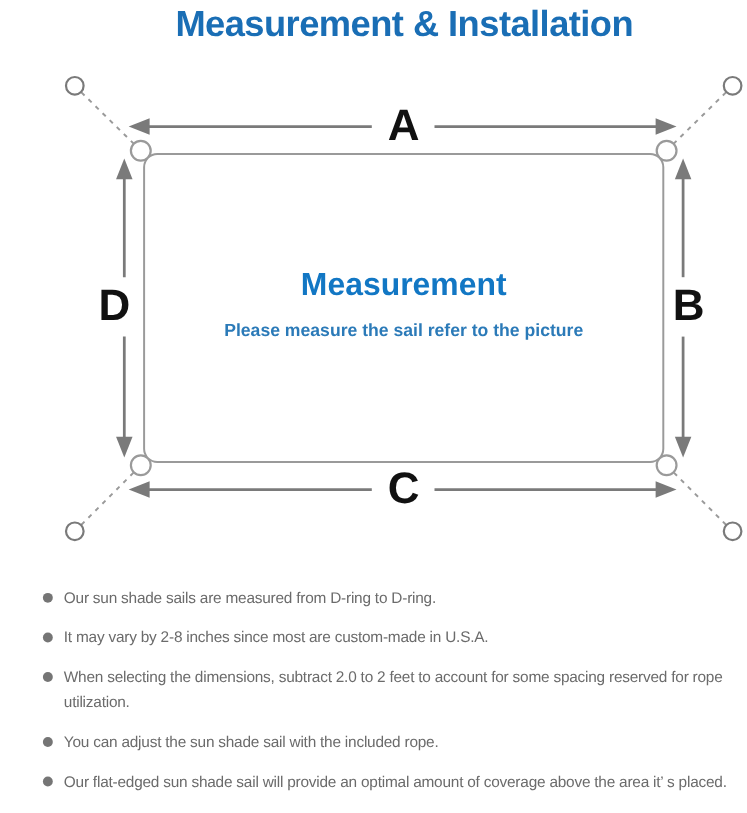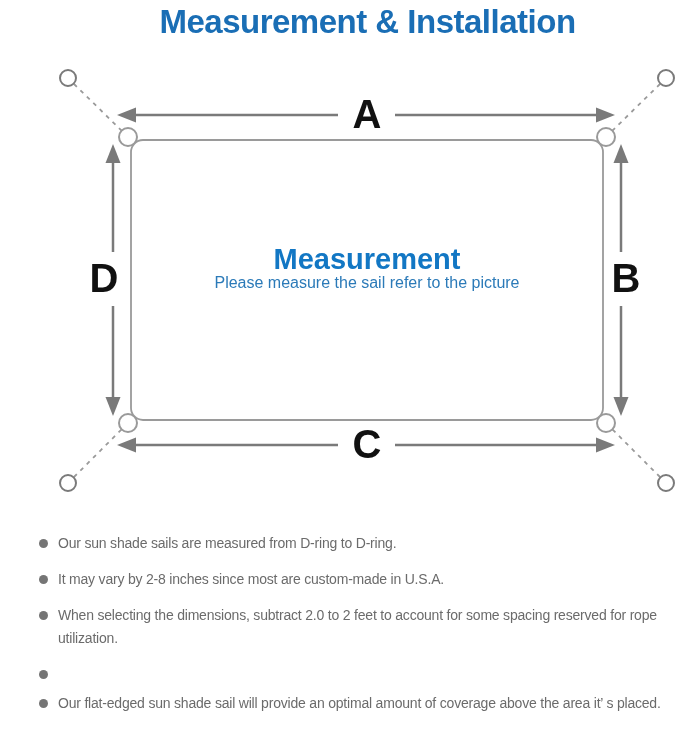--- a/index.html
+++ b/index.html
@@ -18,21 +18,21 @@
   .anchor{fill:#ffffff;stroke:var(--arrow_gray);stroke-width:2;}
   .dash{stroke:var(--line_gray);stroke-width:1.8;stroke-dasharray:4 5;fill:none;}
   .arrow-line{stroke:var(--arrow_gray);stroke-width:2.5;fill:none;}
   .arrow-head{fill:var(--arrow_gray);stroke:none;}
   .dim-label{
     position:absolute;transform:translate(-50%,-50%);
     font-size:40px;font-weight:bold;color:var(--label_black);line-height:1;
   }
   .center-text{position:absolute;left:103px;width:472px;text-align:center;}
   .center-heading{top:243px;font-size:29px;font-weight:bold;color:var(--heading_blue);}
-  .center-sub{top:274px;font-size:16px;color:var(--subtitle_blue);}
+  .center-sub{top:292px;font-size:16px;color:var(--subtitle_blue);font-weight:bold;}
   .notes{position:absolute;left:11px;top:532px;width:657px;}
   .note{
     display:flex;align-items:flex-start;margin-bottom:13px;
     color:var(--text_gray);font-size:14px;line-height:23px;letter-spacing:-0.2px;
   }
   .dot{
     flex:0 0 auto;width:9px;height:9px;border-radius:50%;
     background:var(--bullet_gray);margin:7px 10px 0 0;
   }
 </style>
@@ -109,20 +109,21 @@
     <div class="note">
       <span class="dot"></span>
       <span>It may vary by 2-8 inches since most are custom-made in U.S.A.</span>
     </div>
     <div class="note">
       <span class="dot"></span>
       <span>When selecting the dimensions, subtract 2.0 to 2 feet to account for some spacing reserved for rope utilization.</span>
     </div>
     <div class="note">
       <span class="dot"></span>
+      <span>You can adjust the sun shade sail with the included rope.</span>
     </div>
     <div class="note">
       <span class="dot"></span>
       <span>Our flat-edged sun shade sail will provide an optimal amount of coverage above the area it’ s placed.</span>
     </div>
   </div>
 
 </div>
 
 </body></html>

